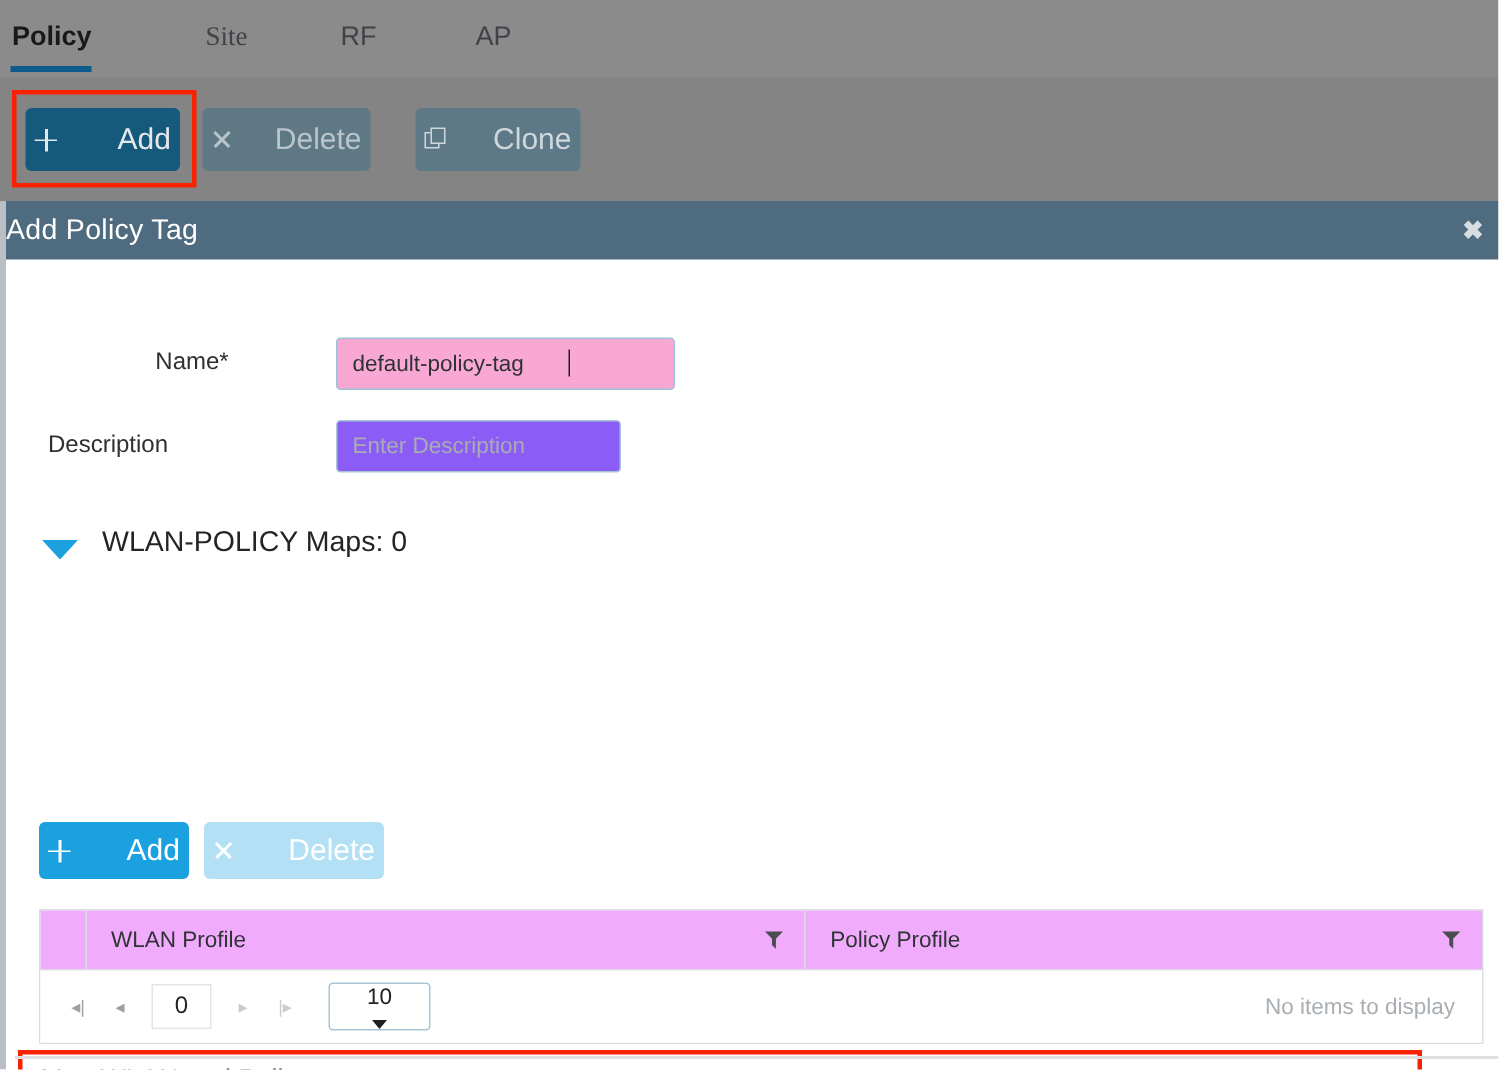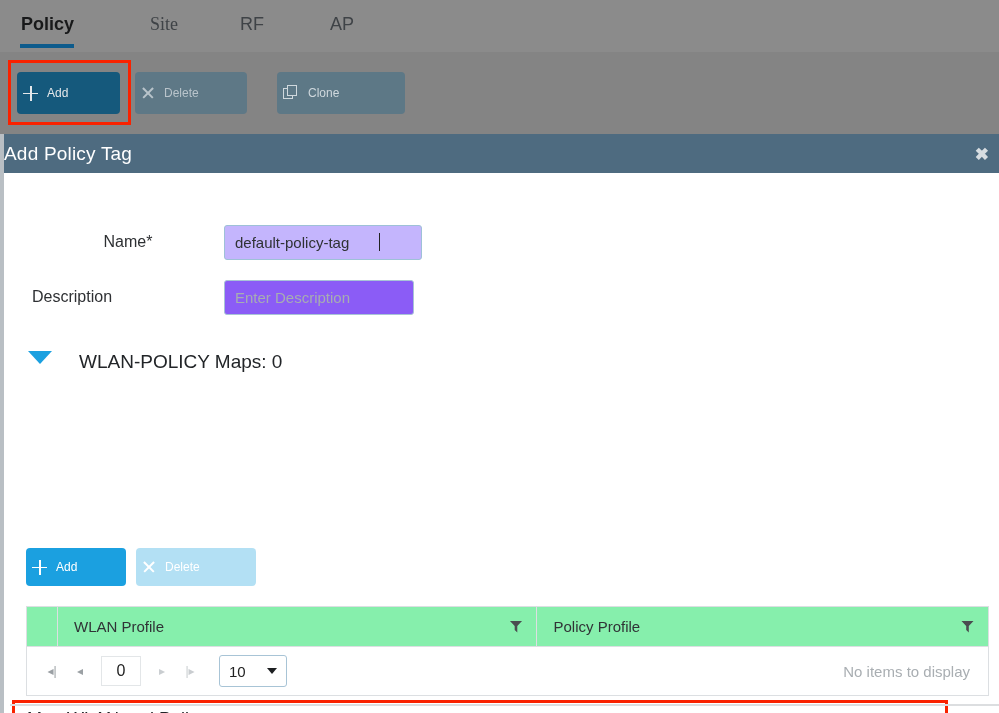--- a/index.html
+++ b/index.html
@@ -20,21 +20,21 @@
     position: absolute;
     left: 0; top: 0;
     width: 999px; height: 52px;
     background: #8b8b8b;
     box-sizing: border-box;
   }
   .tabs {
     display: flex;
     align-items: flex-start;
     height: 52px;
-    padding-left: 17px;
+    padding-left: 4px;
   }
   .tab {
     position: relative;
     font-size: 18px;
     color: #3f4347;
     padding: 14px 0 0 0;
     margin-right: 46px;
     cursor: pointer;
     white-space: nowrap;
   }
@@ -59,25 +59,25 @@
   .toolbar {
     position: absolute;
     left: 0; top: 52px;
     width: 999px; height: 82px;
     background: #848484;
     box-sizing: border-box;
   }
   .btn {
     border: none;
     border-radius: 4px;
-    font-size: 12px;
+    font-size: 20px;
     font-family: "Liberation Sans", sans-serif;
     display: inline-flex;
     align-items: center;
-    justify-content: flex-start;
+    justify-content: space-between;
     gap: 9px;
     cursor: pointer;
     box-sizing: border-box;
   }
   .btn-add-main {
     position: absolute;
     left: 17px; top: 72px - 52px;
     width: 103px; height: 42px;
     background: #15597c;
     color: #e4e8ea;
@@ -85,21 +85,21 @@
   .btn-delete-main {
     position: absolute;
     left: 135px; top: 20px;
     width: 112px; height: 42px;
     background: #5e7886;
     color: #b9c4cb;
   }
   .btn-clone-main {
     position: absolute;
     left: 277px; top: 20px;
-    width: 128px; height: 42px;
+    width: 110px; height: 42px;
     background: #5d7886;
     color: #cfd8dd;
   }
   .redbox-add {
     position: absolute;
     left: 8px; top: 8px;
     width: 123px; height: 65px;
     border: 3px solid #f92200;
     box-sizing: border-box;
     pointer-events: none;
@@ -216,38 +216,38 @@
   .txt-input::placeholder { color: #a7adb2; }
   .caret {
     display: inline-block;
     width: 1px;
     height: 18px;
     background: #222;
     margin-left: -2px;
     vertical-align: middle;
   }
   .name-wrap {
-    width: 198px; height: 35px;
+    width: 226px; height: 35px;
     border: 1px solid #9ec1d7;
     border-radius: 3px;
     display: flex; align-items: center;
     padding: 0 10px;
     box-sizing: border-box;
-    background: #c4b5fd;
+    background: #f9a8d4;
     gap: 32px;
   }
   .name-val { font-size: 15px; color: #2f3234; }
 
   
   .section-head {
     position: absolute;
     left: 24px; top: 178px;
     display: flex;
-    align-items: flex-start;
-    gap: 27px;
+    align-items: flex-end;
+    gap: 16px;
   }
   .chevron-down {
     width: 0; height: 0;
     border-left: 12px solid transparent;
     border-right: 12px solid transparent;
     border-top: 13px solid #1ba0e0;
     cursor: pointer;
   }
   .section-title {
     font-size: 19px;
@@ -277,21 +277,21 @@
     position: absolute;
     left: 22px; top: 433px;
     width: 963px;
     border: 1px solid #dcdfe2;
     box-sizing: border-box;
     background: #fff;
   }
   .thead {
     display: flex;
     height: 39px;
-    background: #86efac;
+    background: #f0abfc;
     border-bottom: 1px solid #dcdfe2;
     justify-content: space-between;
   }
   .th {
     display: flex;
     align-items: center;
     justify-content: space-between;
     padding: 0 14px 0 16px;
     font-size: 15px;
     color: #303336;
@@ -344,20 +344,21 @@
     width: 68px; height: 32px;
     border: 1px solid #a8c4d6;
     border-radius: 3px;
     display: flex; align-items: center;
     justify-content: space-between;
     padding: 0 9px;
     box-sizing: border-box;
     font-size: 15px;
     color: #222;
     cursor: pointer;
+    flex-direction: column;
   }
   .caret-down {
     width: 0; height: 0;
     border-left: 5px solid transparent;
     border-right: 5px solid transparent;
     border-top: 6px solid #1d1f21;
   }
   .no-items {
     font-size: 15px;
     color: #a9aeb2;

